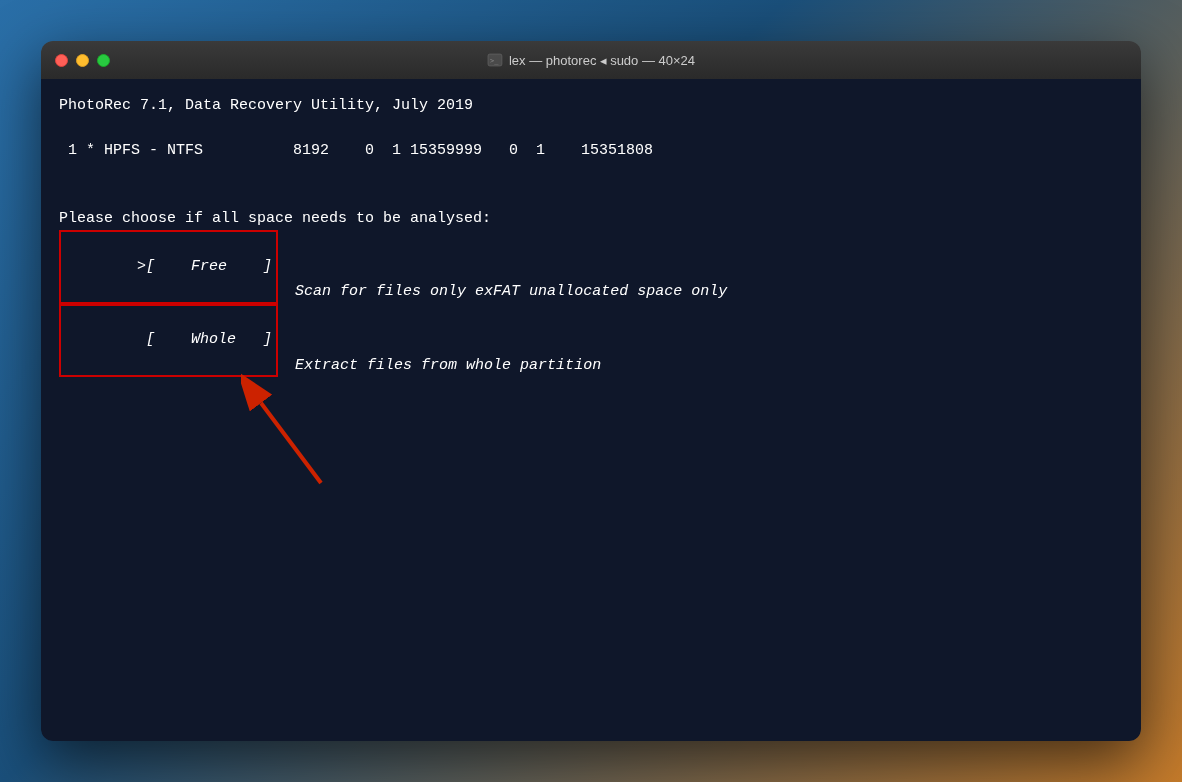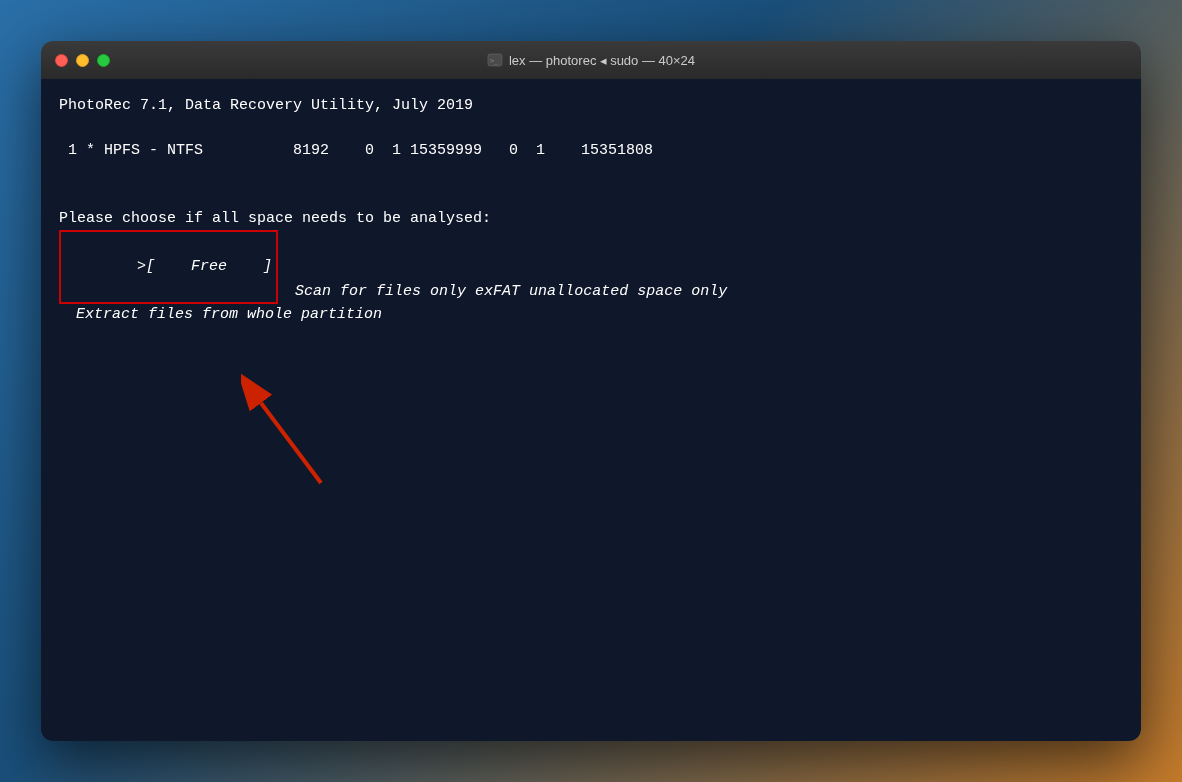--- a/index.html
+++ b/index.html
@@ -154,20 +154,23 @@
     <span class="line">Please choose if all space needs to be analysed:</span>
 
     <div class="option-row">
       <span class="option-box selected">
         <span>&gt;[</span><span>    Free    </span><span>]</span>
       </span>
       <span class="option-description"> Scan for files only exFAT unallocated space only</span>
     </div>
 
     <div class="option-row">
+      <span class="option-box">
+        <span> [</span><span>    Whole   </span><span>]</span>
+      </span>
       <span class="option-description"> Extract files from whole partition</span>
     </div>
 
     <div class="arrow-annotation">
       <svg class="arrow-svg" viewBox="0 0 120 120">
         <defs>
           <marker id="arrowhead" markerWidth="10" markerHeight="7" refX="0" refY="3.5" orient="auto">
             <polygon points="0 0, 10 3.5, 0 7" fill="#cc2200"></polygon>
           </marker>
         </defs>

